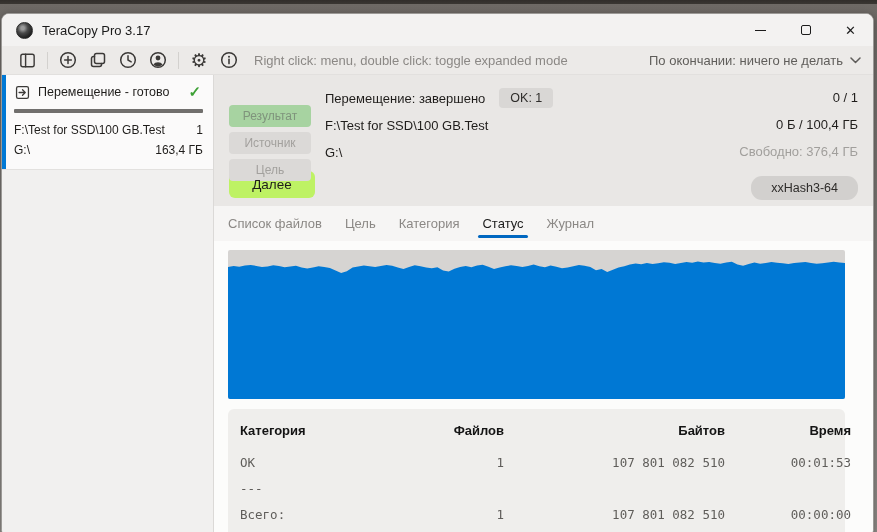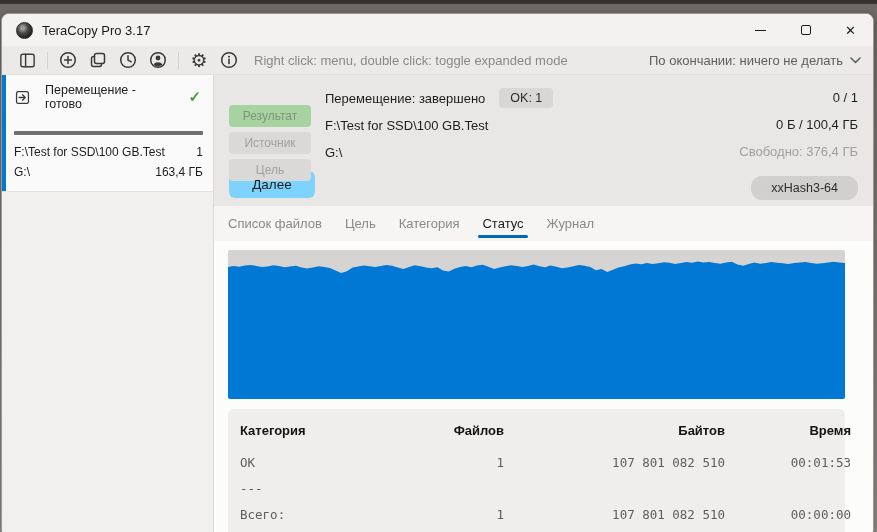--- a/index.html
+++ b/index.html
@@ -36,37 +36,37 @@
   .tb-divider{ width:1px; height:17px; background:#d3d1ce; margin:0 5px; }
   .gear-glyph{ font-size:19px; color:#3c3a38; line-height:1; font-family:"DejaVu Sans", sans-serif; }
   .toolbar-hint{ font-size:13px; color:#8b8885; margin-left:10px; white-space:nowrap; }
   .finish-dropdown{ margin-left:auto; display:flex; align-items:center; gap:7px;
     font-size:13px; color:#5f5d5a; white-space:nowrap; }
   
   .body-row{ flex:1; display:flex; min-height:0; }
   .sidebar{ width:212px; background:#f1f0ef; border-right:1px solid #dbd9d7; flex:0 0 auto; }
   .task-card{ position:relative; background:#fbfafa; border-bottom:1px solid #e3e1df; padding:8px 10px 9px 12px; }
   .accent{ position:absolute; left:0; top:0; bottom:0; width:4px; background:#0078d4; }
-  .task-head{ display:flex; align-items:center; gap:14px; margin-bottom:20px; }
+  .task-head{ display:flex; align-items:center; gap:7px; margin-bottom:8px; }
   .task-title{ font-size:12.5px; color:#1f1d1b; flex:1; }
   .check{ color:#3da035; font-size:15px; font-weight:bold; margin-right:2px; }
   .task-progress{ height:4px; background:#716f6d; border-radius:1px; margin-bottom:7px; }
   .task-row{ display:flex; justify-content:space-between; font-size:12px; color:#1f1d1b; line-height:20px; }
   
   .main{ flex:1; display:flex; flex-direction:column; background:#fcfcfb; min-width:0; }
   .info-panel{ background:#e9e7e5; padding:12px 15px 0 15px; height:131px; flex:0 0 auto;
     display:flex; justify-content:space-between; }
   .info-left .irow{ display:flex; align-items:center; gap:14px; height:22px; margin-bottom:5px; }
   .pill{ width:82px; height:22px; border-radius:4px; display:flex; align-items:center; justify-content:center;
     font-size:12px;margin-top:35px; }
   .pill-green{ background:#a7d3a1; color:#7f947c; }
   .pill-gray{ background:#dbd9d7; color:#a3a19e; }
   .badge{ background:#d9d7d5; color:#2e2c2a; border-radius:4px; padding:3px 11px; font-size:12.5px; }
   .irow-text{ font-size:13px; color:#1f1d1b; }
-  .next-btn{ margin-top:8px; width:86px; height:27px; background:#7dd3fc; border:none; border-radius:6px;
+  .next-btn{ margin-top:8px; width:86px; height:27px; background:#bef264; border:none; border-radius:6px;
     font-size:13.5px; color:#1f1d1b; font-family:inherit; display:flex; align-items:center; justify-content:center; }
   .info-right{ text-align:right; display:flex; flex-direction:column; align-items:flex-end; }
   .info-right .rrow{ height:22px; margin-bottom:5px; font-size:13px; color:#1f1d1b; line-height:22px; }
   .rrow.muted{ color:#a19f9c; }
   .hash-btn{ margin-top:8px; height:24px; padding:12px 20px; background:#d2d0ce; border:none; border-radius:11px;
     font-size:12.5px; color:#2e2c2a; font-family:inherit; display:flex; align-items:center; }
   
   .tabs{ height:35px; background:#f6f5f4; display:flex; align-items:center; gap:23px; padding:0 0 0 14px; flex:0 0 auto; }
   .tab{ font-size:13px; color:#8b8885; position:relative; height:100%; display:flex; align-items:center; }
   .tab.active{ color:#1b1b1b; }

